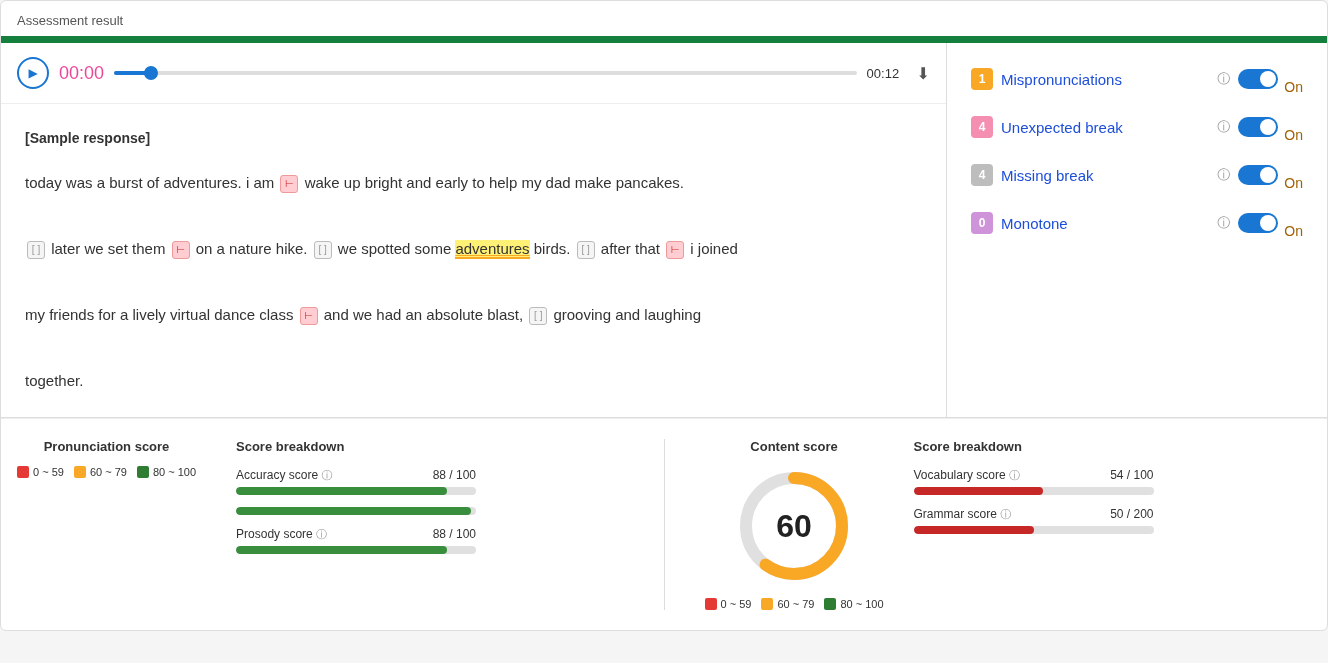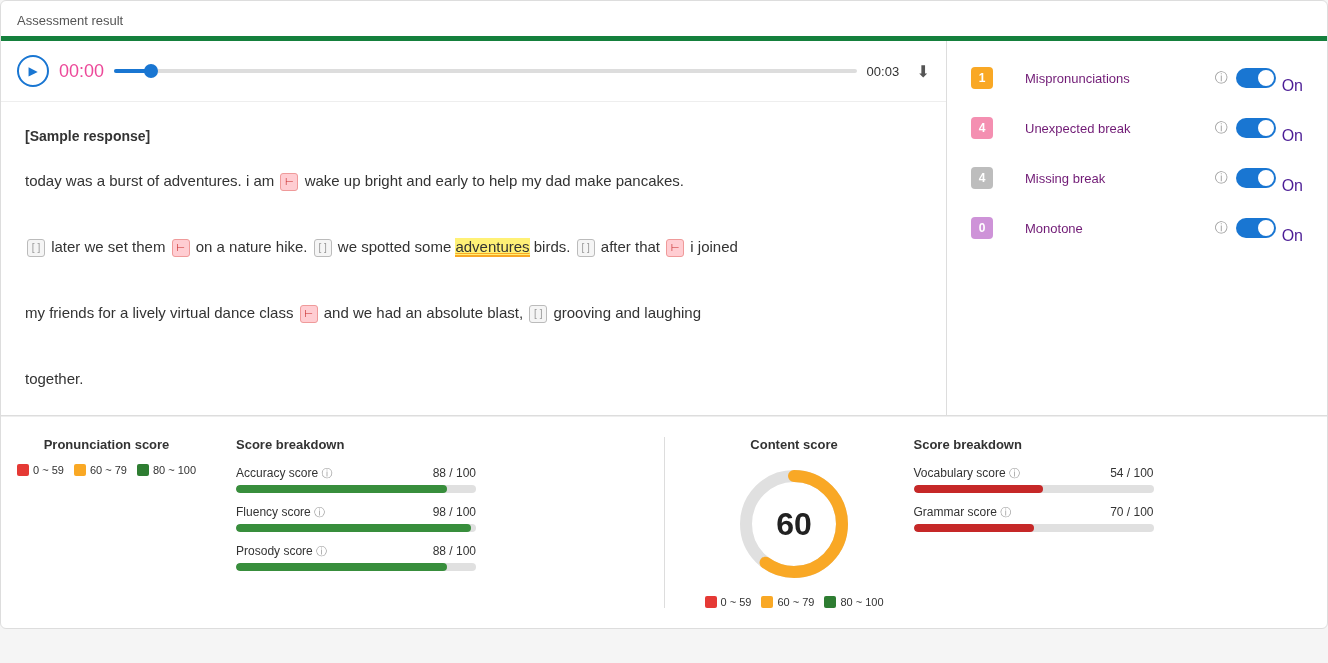--- a/index.html
+++ b/index.html
@@ -10,21 +10,21 @@
       background: #fff;
       border: 1px solid #ddd;
       border-radius: 6px;
       overflow: hidden;
     }
 
     .page-title {
       padding: 12px 16px 8px 16px;
       font-size: 13px;
       color: #555;
-      border-bottom: 5px solid #15803d;
+      border-bottom: 7px solid #15803d;
     }
 
     .top-section {
       display: flex;
       border-bottom: 1px solid #ddd;
     }
 
     .audio-text-panel {
       flex: 1;
       border-right: 1px solid #ddd;
@@ -154,23 +154,22 @@
       font-size: 12px; font-weight: bold; color: #fff;
       flex-shrink: 0;
     }
     .badge-yellow { background: #f9a825; }
     .badge-pink { background: #f48fb1; }
     .badge-gray { background: #bdbdbd; }
     .badge-purple { background: #ce93d8; }
 
     .error-label {
       flex: 1;
-      font-size: 13px;
-      color: #701a75;
-      margin-left: 24px;
+      font-size: 15px;
+      color: #1d4ed8;
     }
 
     .info-icon {
       color: #999; font-size: 13px; cursor: pointer;
     }
 
     .toggle-switch {
       display: flex;
       align-items: center;
       gap: 6px;
@@ -185,21 +184,21 @@
     }
     .toggle-knob {
       width: 16px; height: 16px;
       background: #fff;
       border-radius: 50%;
       position: absolute;
       top: 2px; right: 2px;
     }
 
     .toggle-label {
-      font-size: 16px; color: #4c1d95; margin-top: 16px;
+      font-size: 14px; color: #a16207; margin-top: 16px;
     }
 
     
     .bottom-section {
       display: flex;
       padding: 20px 16px;
       gap: 30px;
       border-top: 1px solid #eee;
     }
 
@@ -323,21 +322,21 @@
 
       <div class="audio-player">
         <button class="play-btn">
           <span>▶</span>
         </button>
         <span class="time-start">00:00</span>
         <div class="progress-bar-wrapper">
           <div class="progress-bar-fill"></div>
           <div class="progress-handle"></div>
         </div>
-        <span class="time-end">00:03</span>
+        <span class="time-end">00:12</span>
         <button class="download-btn">
           <span>⬇</span>
         </button>
       </div>
 
       <div class="text-panel">
         <div class="sample-label">[Sample response]</div>
         <div class="text-content">
           <span>today was a burst of adventures. i am </span>
           <span class="unexpected-break" title="Unexpected break">⊢</span>
@@ -450,24 +449,20 @@
           <div class="breakdown-label-row">
             <span>Accuracy score <span style="color:#999;font-size:11px;">ⓘ</span></span>
             <span>88 / 100</span>
           </div>
           <div class="breakdown-bar-bg">
             <div class="breakdown-bar-fill bar-green" style="width:88%"></div>
           </div>
         </div>
 
         <div class="breakdown-row">
-          <div class="breakdown-label-row">
-            <span>Fluency score <span style="color:#999;font-size:11px;">ⓘ</span></span>
-            <span>98 / 100</span>
-          </div>
           <div class="breakdown-bar-bg">
             <div class="breakdown-bar-fill bar-green" style="width:98%"></div>
           </div>
         </div>
 
         <div class="breakdown-row">
           <div class="breakdown-label-row">
             <span>Prosody score <span style="color:#999;font-size:11px;">ⓘ</span></span>
             <span>88 / 100</span>
           </div>
@@ -515,21 +510,21 @@
             <span>54 / 100</span>
           </div>
           <div class="breakdown-bar-bg">
             <div class="breakdown-bar-fill bar-red" style="width:54%"></div>
           </div>
         </div>
 
         <div class="breakdown-row">
           <div class="breakdown-label-row">
             <span>Grammar score <span style="color:#999;font-size:11px;">ⓘ</span></span>
-            <span>70 / 100</span>
+            <span>50 / 200</span>
           </div>
           <div class="breakdown-bar-bg">
             <div class="breakdown-bar-fill bar-red" style="width:50%"></div>
           </div>
         </div>
 
       </div>
     </div>
 
   </div>

